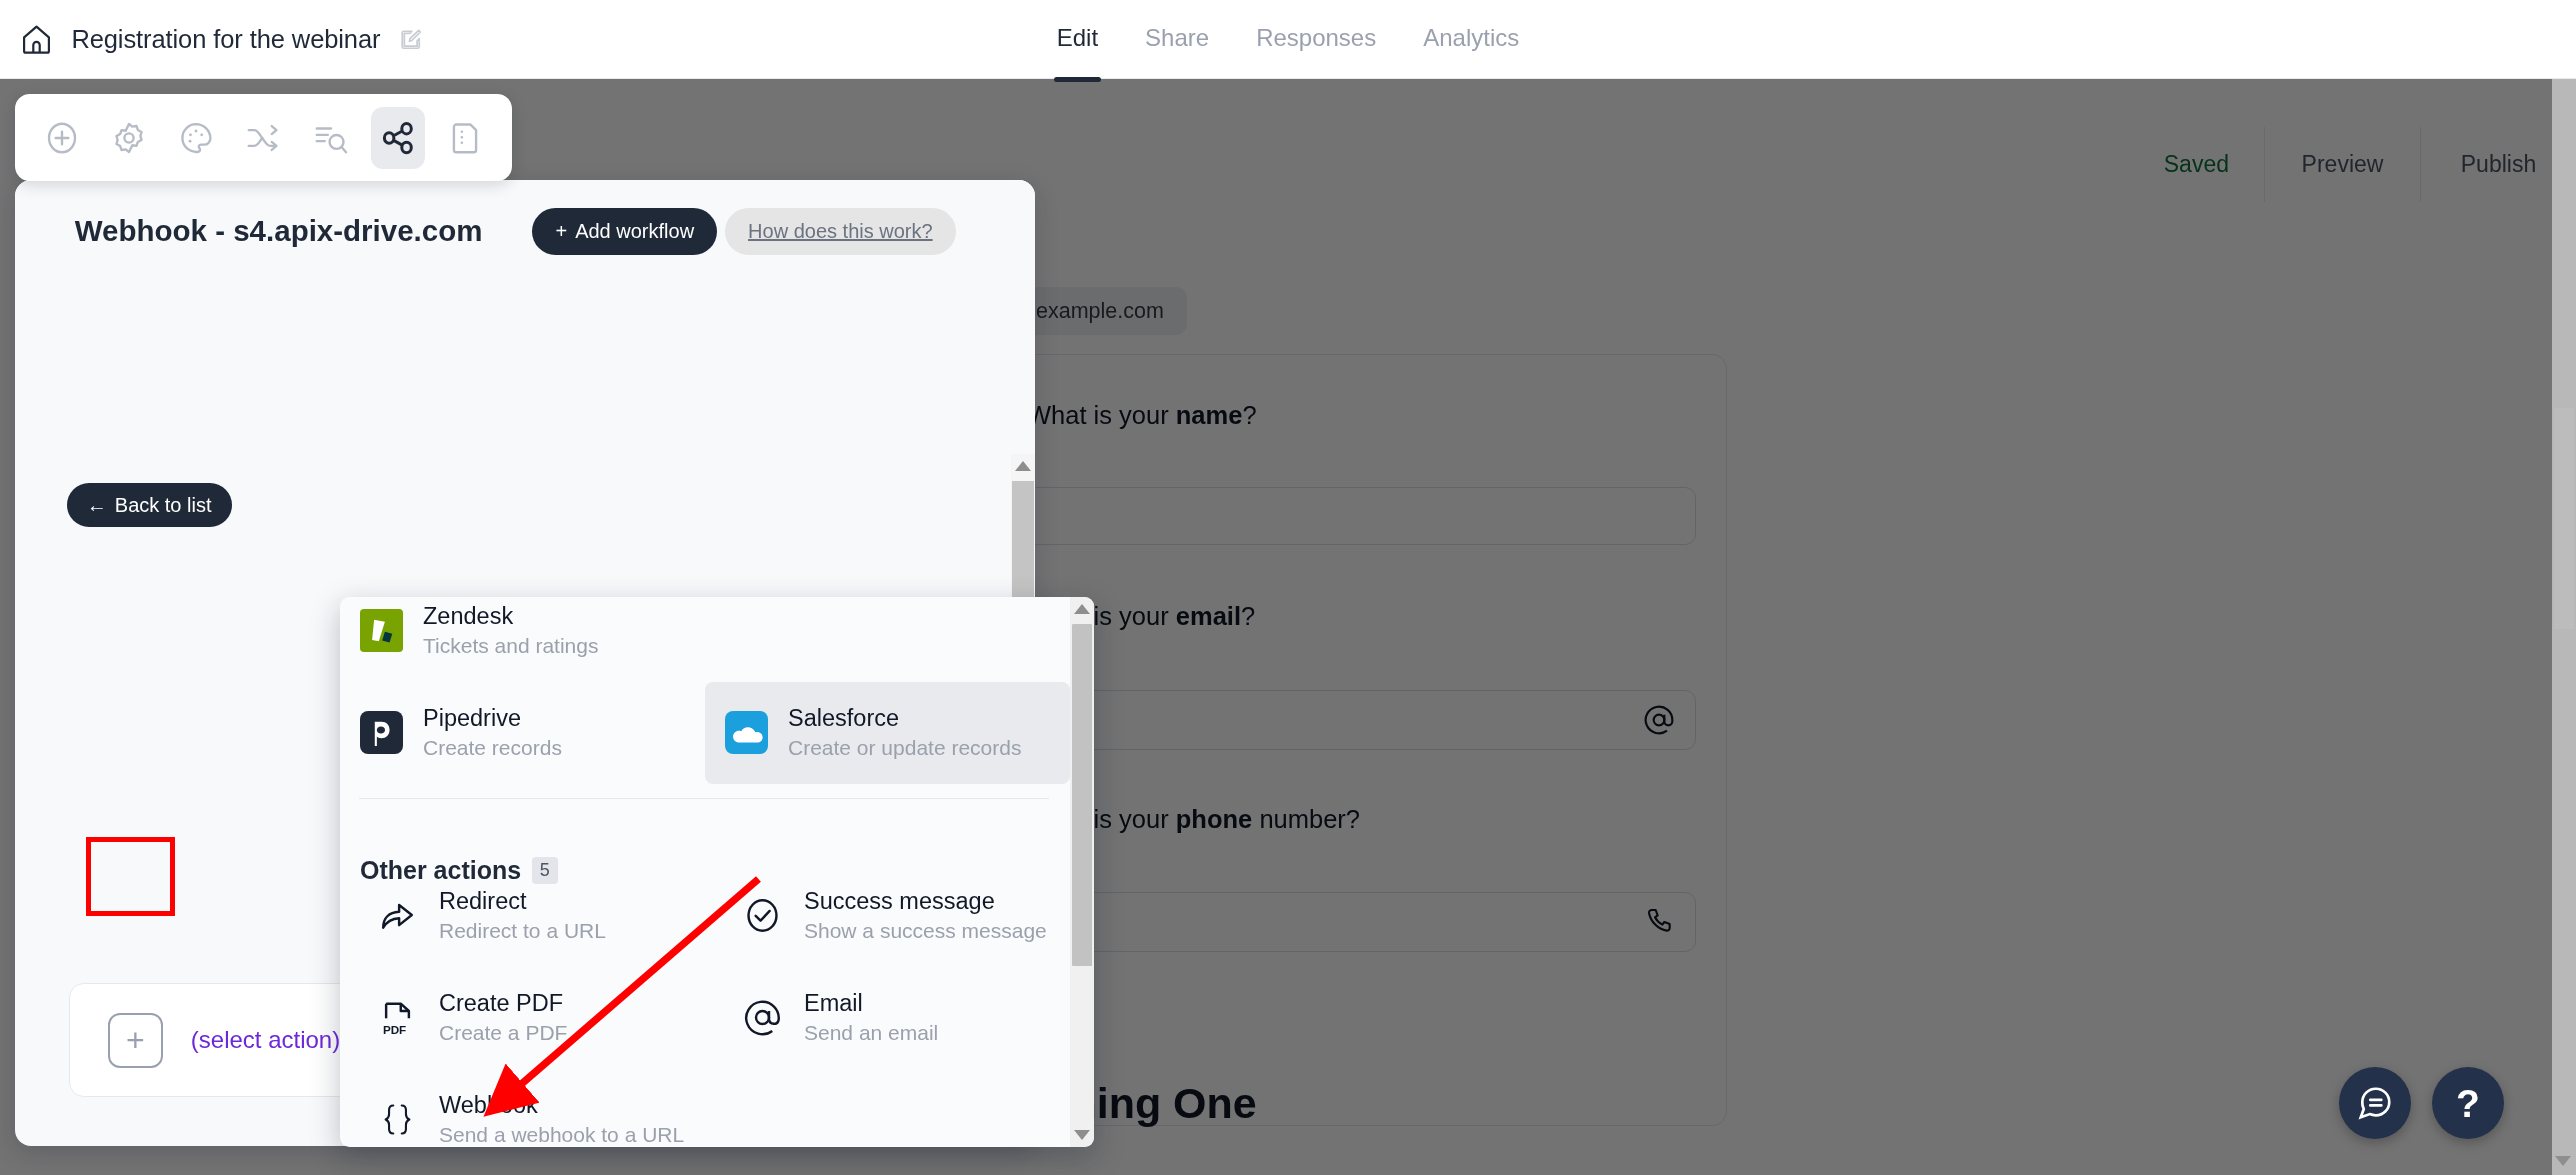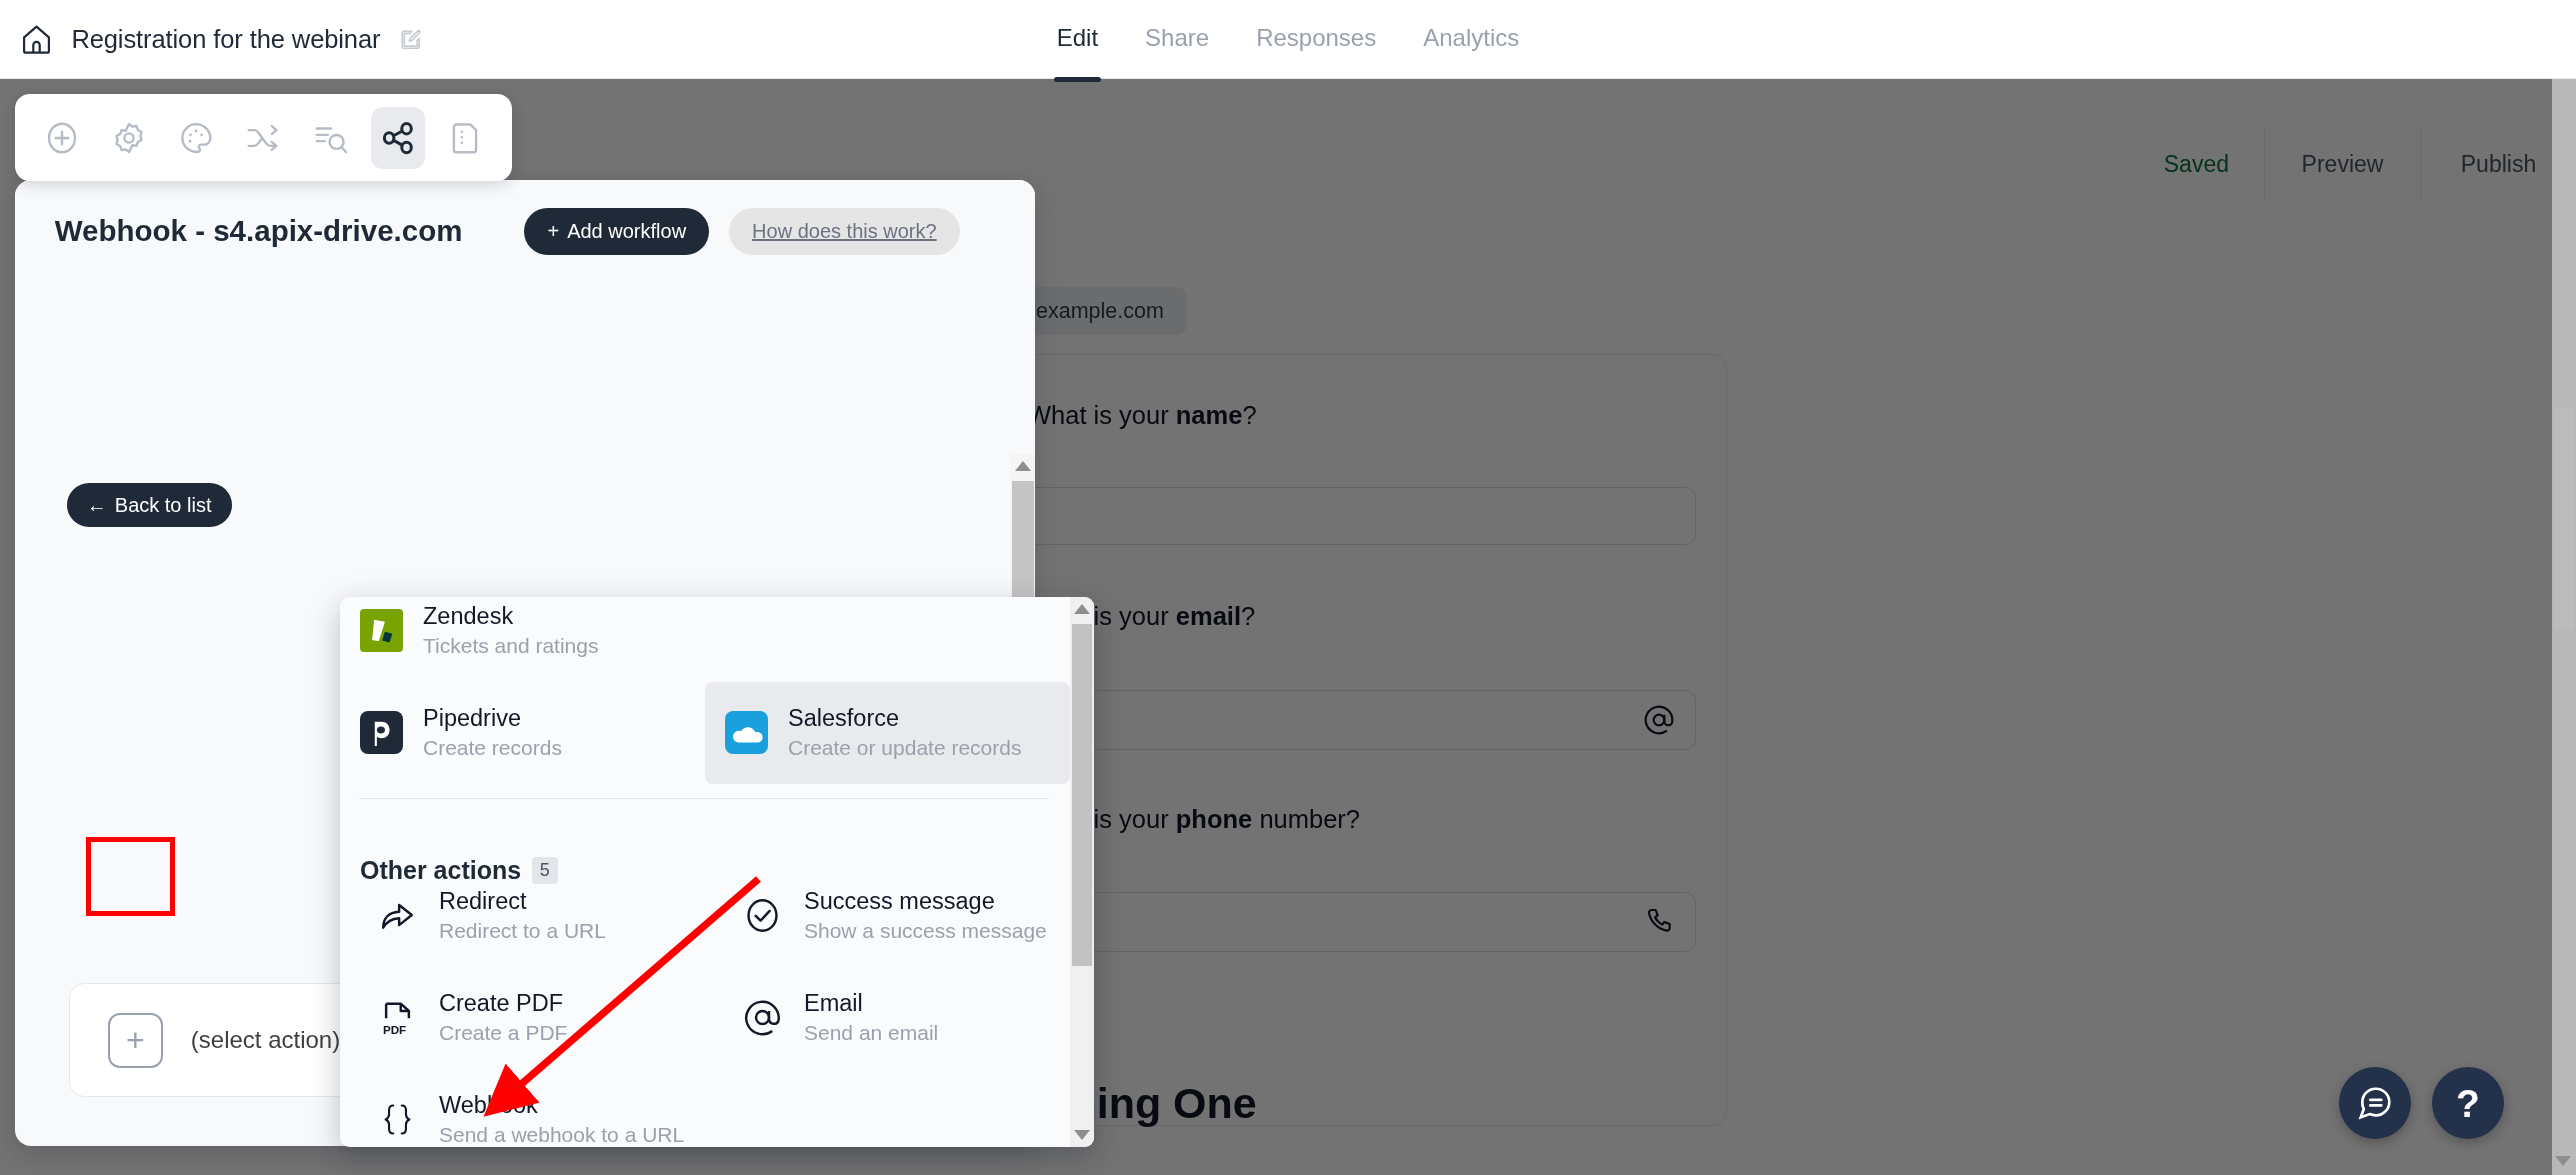--- a/index.html
+++ b/index.html
@@ -111,21 +111,21 @@
   
   .wf-panel {
     position: absolute; left: 14.8px; top: 180px;
     width: 1020px; height: 966px;
     background: #f8f9fb; border-radius: 16px;
     box-shadow: 0 6.7px 23px rgba(15,23,42,.18);
     z-index: 55; overflow: hidden;
   }
   .wf-head {
     position: absolute; left: 0; top: 0; width: 1020px; height: 102px;
-    display: flex; align-items: center; padding-left: 40px; gap: 20px;
+    display: flex; align-items: center; padding-left: 60px; gap: 8px;
     background: #f8f9fb;
   }
   .wf-title { font-size: 29.5px; font-weight: 700; color: #1f2937; white-space: nowrap; }
   .btn-dark {
     height: 47px; padding: 0 23px; border-radius: 24px; background: #1f2937;
     color: #fff; font-size: 20px; display: flex; align-items: center; gap: 8px;
     white-space: nowrap; margin-left: 42px;
   }
   .btn-muted {
     height: 47px; padding: 0 23px; border-radius: 24px; background: #e5e5e5;
@@ -160,21 +160,21 @@
   .plus-square {
     width: 55px; height: 55px; border: 2px solid #9aa1ae; border-radius: 12px;
     display: flex; align-items: center; justify-content: center;
     font-size: 32px; color: #9aa1ae; line-height: 1;
   }
   .plus-highlight {
     position: absolute; left: 86px; top: 837px;
     width: 89px; height: 79px; border: 5.4px solid #ff0000;
     z-index: 58; pointer-events: none;
   }
-  .select-action-text { font-size: 24px; color: #404040; white-space: nowrap; }
+  .select-action-text { font-size: 24px; color: #6d28d9; white-space: nowrap; }
 
   .wf-scrollbar {
     position: absolute; right: 0; top: 274px; width: 24px; height: 692px;
     background: #f5f5f5; z-index: 58;
   }
   .wf-scroll-arrow-top {
     position: absolute; left: 0; top: 0; width: 24px; height: 24px;
     display:flex; align-items:center; justify-content:center;
   }
   .wf-scroll-thumb {

